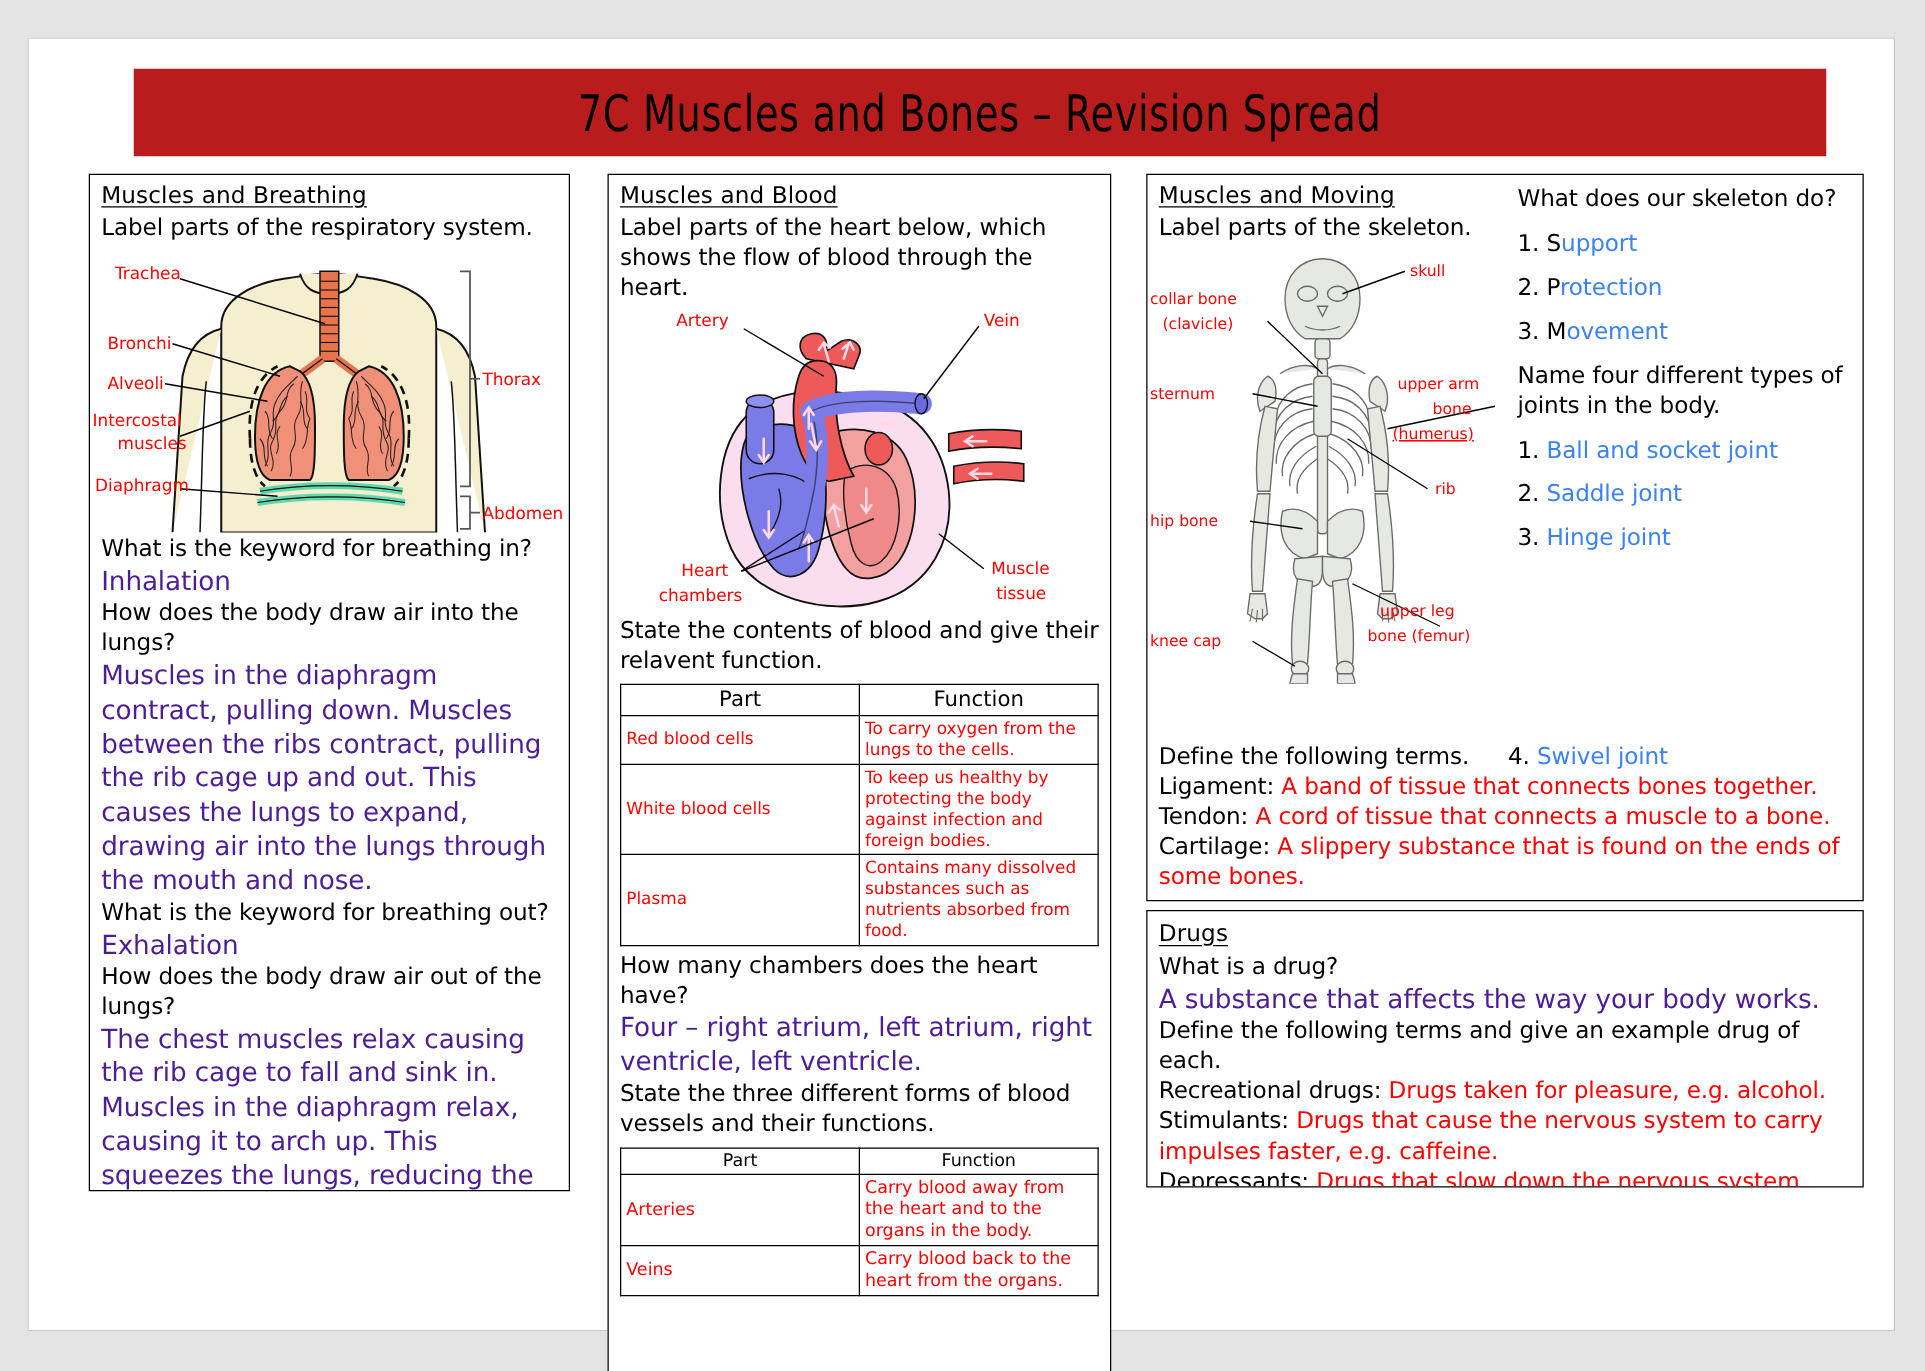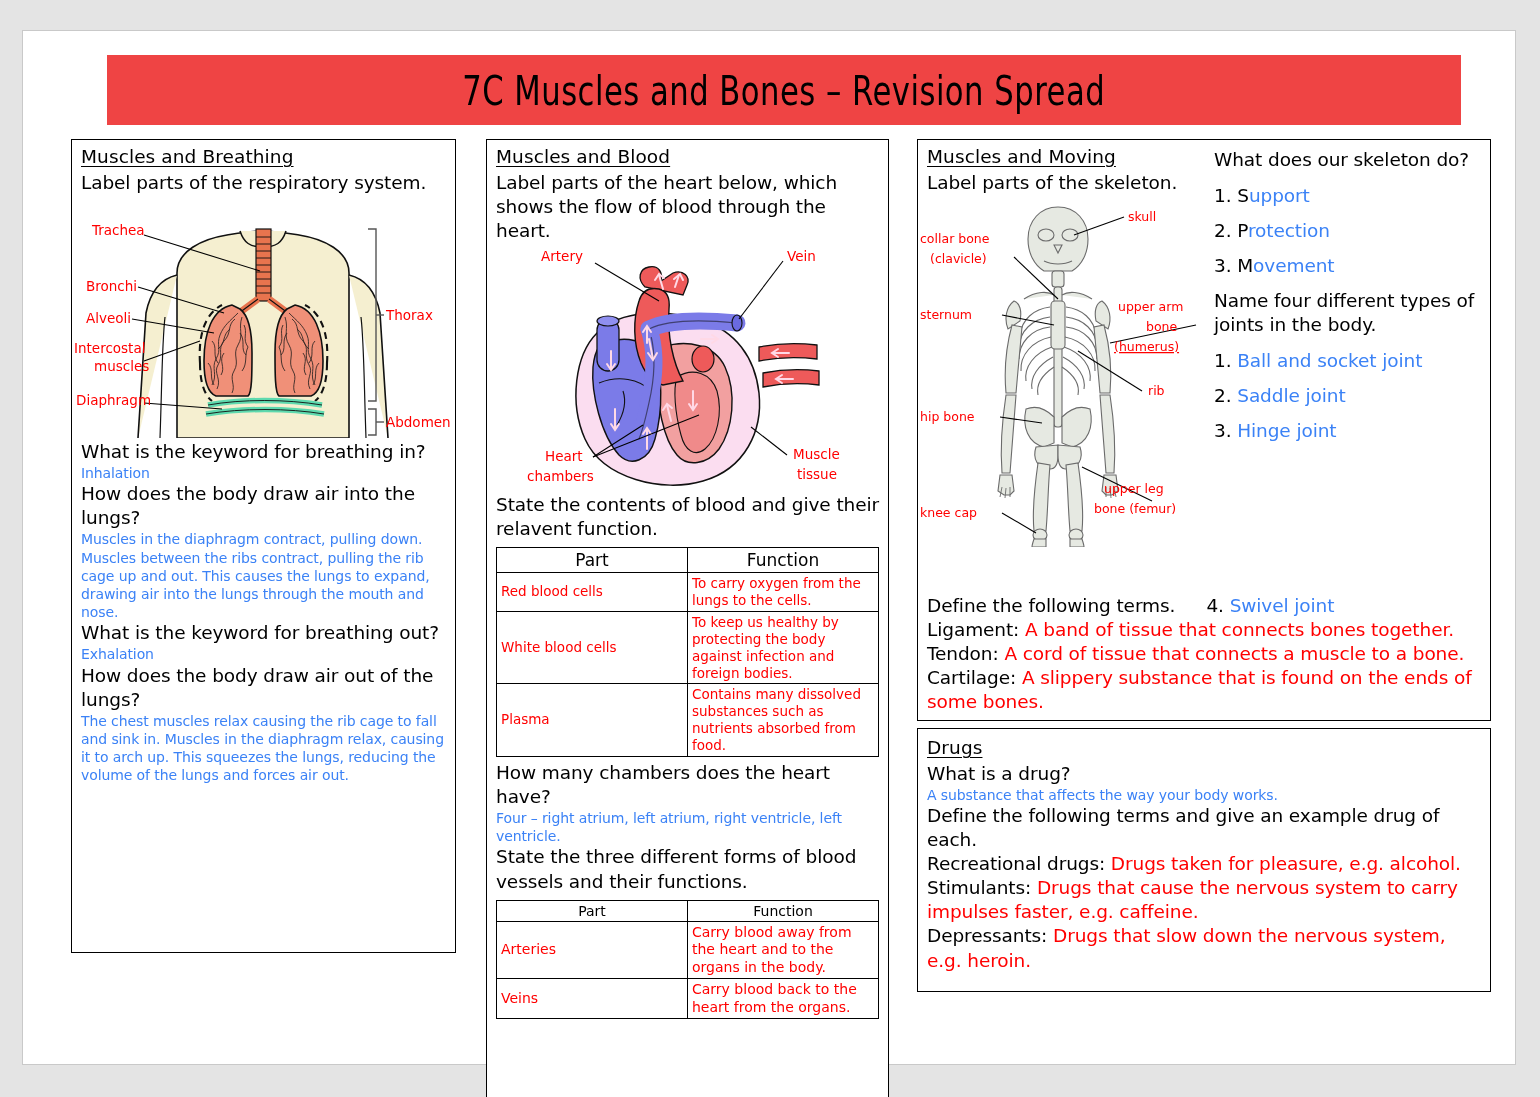--- a/index.html
+++ b/index.html
@@ -13,59 +13,59 @@
     position:absolute;left:22px;top:30px;
     width:1494px;height:1035px;
     background:#ffffff;
     border:1px solid #c9c9c9;
     box-sizing:border-box;
   }
   
   .banner{
     position:absolute;left:84px;top:24px;
     width:1354px;height:70px;
-    background:#ef4444;
+    background:#b91c1c;
     display:flex;align-items:center;justify-content:center;
   }
   .banner-title{
     font-family:"DejaVu Sans", sans-serif;
     font-size:33px;color:#000;
     letter-spacing:.5px;
     transform:scaleX(.93) scaleY(1.22);
     font-weight:400;
   }
   
   .panel{
     position:absolute;
     border:1.6px solid #000;
     box-sizing:border-box;
     background:#fff;
     overflow:hidden;
   }
   #panel-breathing{left:48px;top:108px;width:385px;height:814px;}
   #panel-blood{left:463px;top:108px;width:403px;height:960px;}
   #panel-moving{left:894px;top:108px;width:574px;height:582px;}
-  #panel-drugs{left:894px;top:697px;width:574px;height:264px;}
+  #panel-drugs{left:894px;top:697px;width:574px;height:222px;}
 
   .pad{padding:6px 9px 0 9px;}
 
   
   .sec-head{
     font-size:18.5px;color:#000;
     text-decoration:underline;
     text-underline-offset:3px;
     margin:0 0 4px 0;
     letter-spacing:.1px;
   }
   .q{
     font-size:18.5px;color:#000;line-height:1.30;
     margin:0;letter-spacing:-.1px;
   }
   .a{
-    font-size:14px;color:#3b82f6;line-height:1.30;
+    font-size:21px;color:#4c1d95;line-height:1.30;
     margin:0;letter-spacing:-.1px;
   }
   .qa{font-size:18.5px;line-height:1.30;margin:0;color:#000;letter-spacing:-.1px;}
   .qa .r{color:#ff0000;}
 
   
   table.tbl{
     border-collapse:collapse;
     width:100%;
     margin-top:6px;
@@ -107,21 +107,21 @@
 
 <div class="slide">
 
   <div class="banner">
     <div class="banner-title">7C Muscles and Bones – Revision Spread</div>
   </div>
 
   <div class="panel" id="panel-breathing">
     <div class="pad">
       <div class="sec-head">Muscles and Breathing</div>
-      <p class="q" style="margin-bottom:18px">Label parts of the respiratory system.</p>
+      <p class="q" style="margin-bottom:6px">Label parts of the respiratory system.</p>
     </div>
 
     <svg width="383" height="225" viewBox="0 0 383 225" style="display:block">
 
       <path d="M105 225 L105 60 C105 38 130 26 155 22 C168 20 180 18 191 18 C202 18 214 20 227 22 C252 26 277 38 277 60 L277 225 Z" fill="#f5efd0" stroke="#111" stroke-width="1.6"></path>
 
       <path d="M105 62 C88 66 78 80 74 100 L66 225" fill="#f5efd0" stroke="#111" stroke-width="1.6"></path>
       <path d="M277 62 C294 66 304 80 308 100 L316 225" fill="#f5efd0" stroke="#111" stroke-width="1.6"></path>
       <path d="M88 225 C90 170 90 130 93 104" fill="none" stroke="#111" stroke-width="1.2"></path>
       <path d="M294 225 C292 170 292 130 289 104" fill="none" stroke="#111" stroke-width="1.2"></path>

